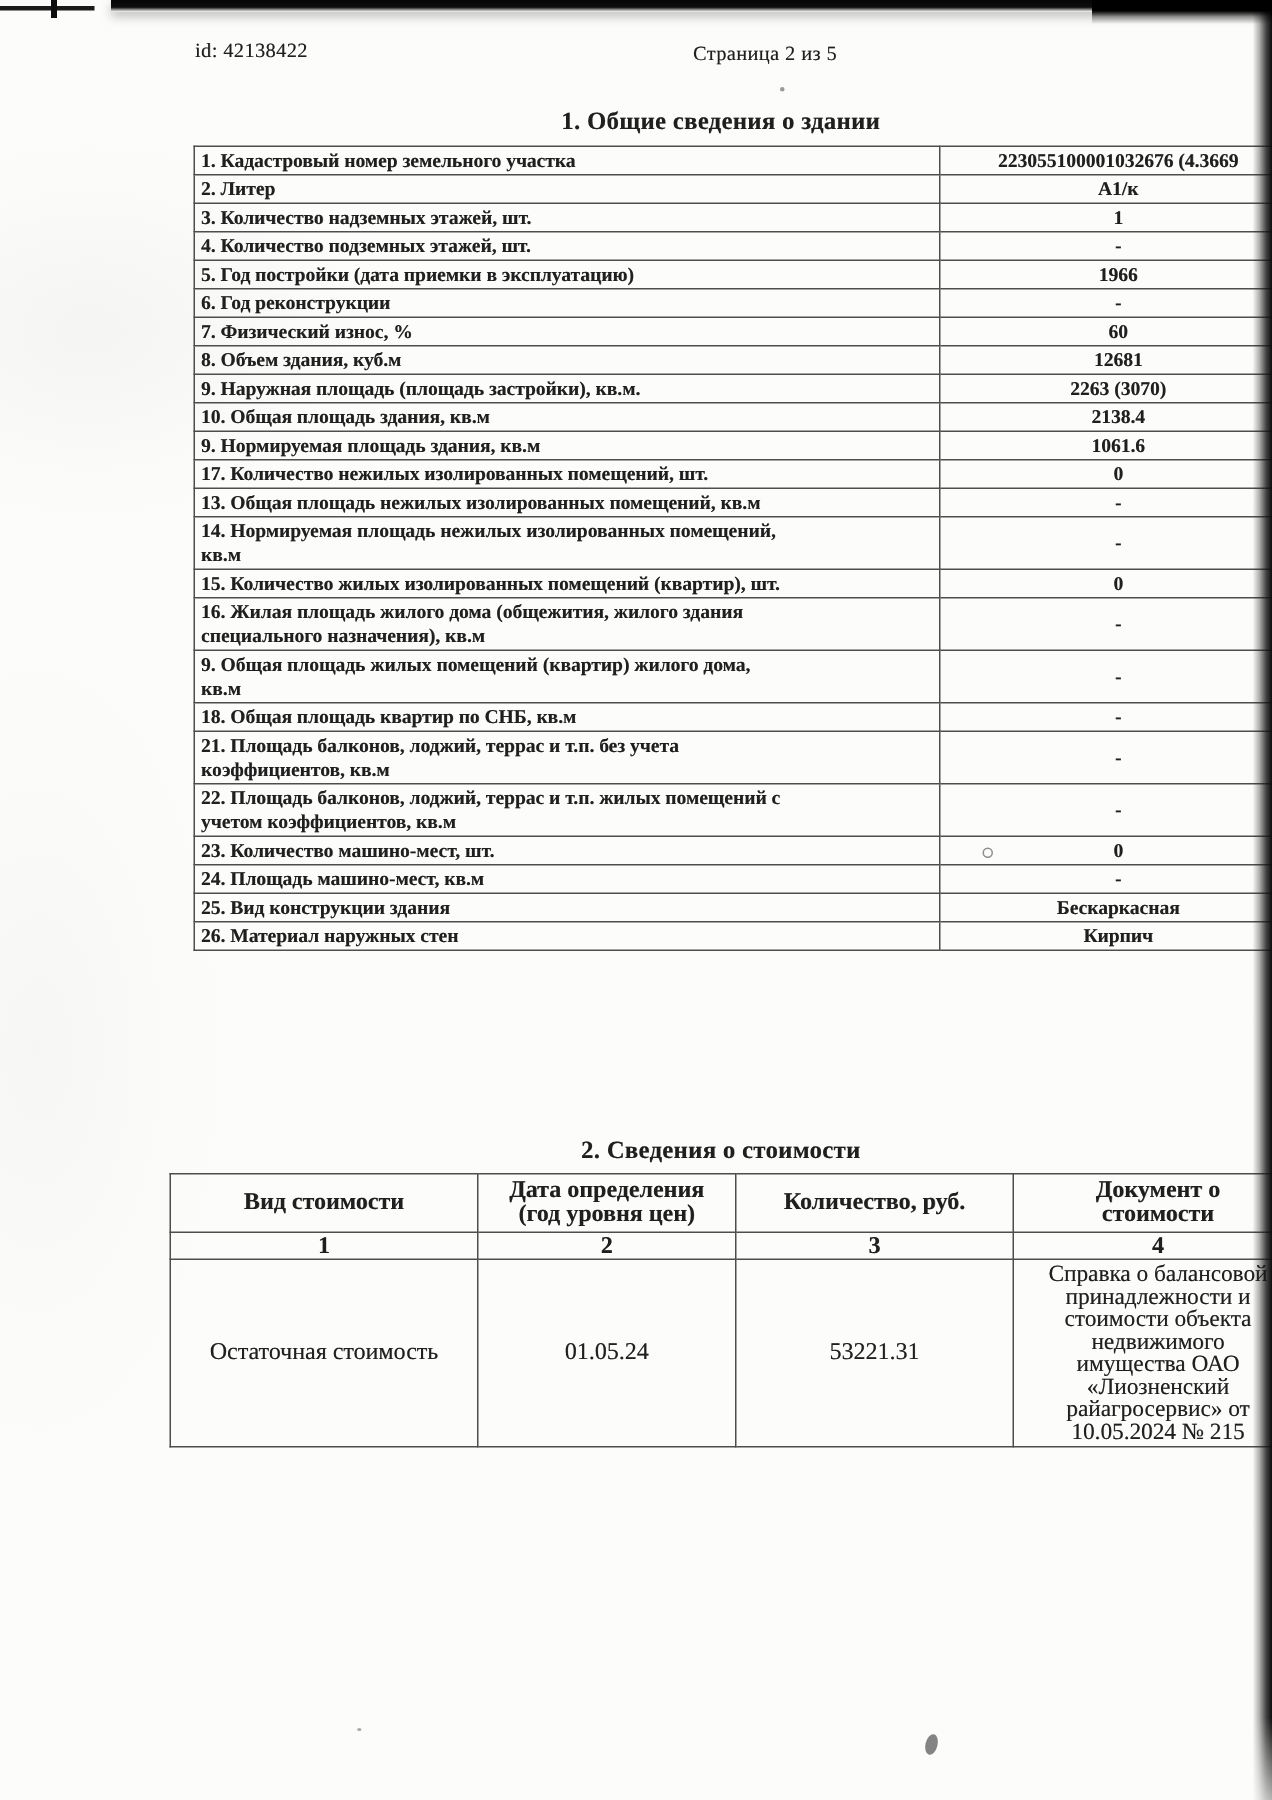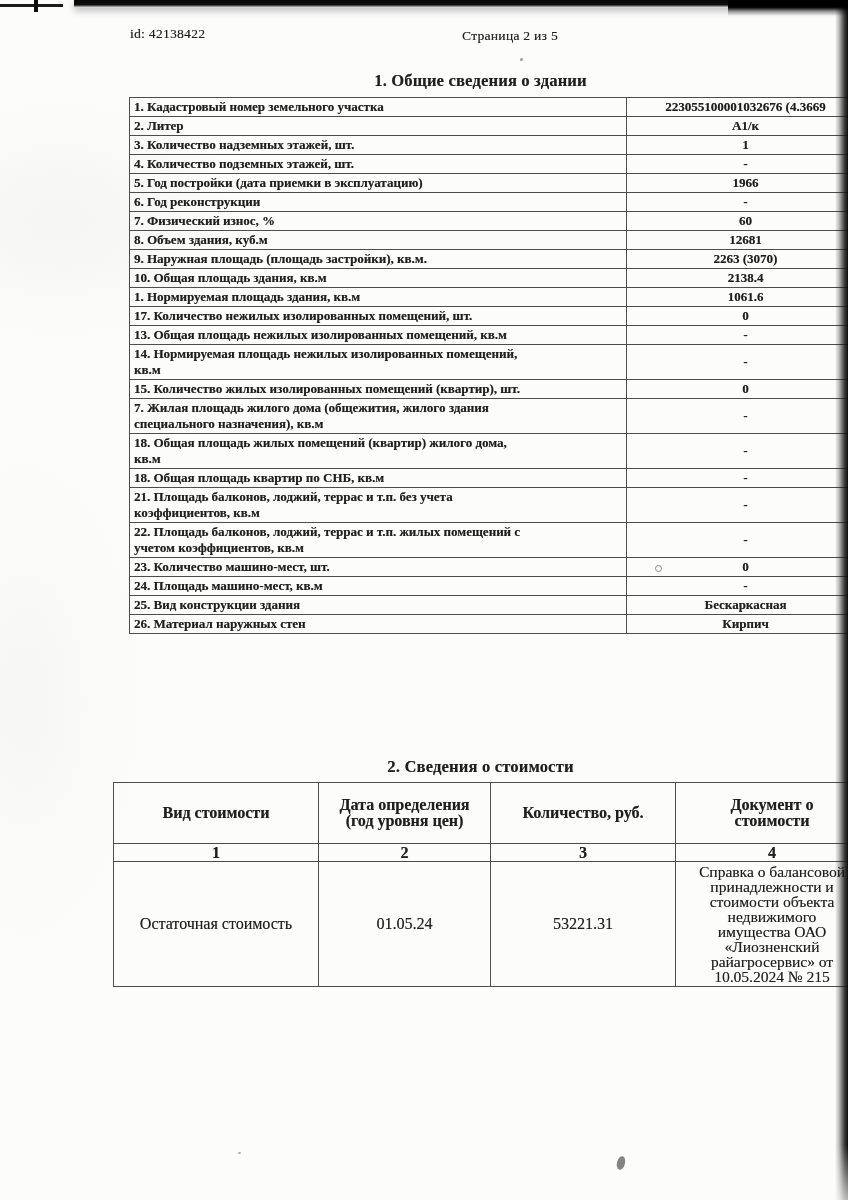--- a/index.html
+++ b/index.html
@@ -37,21 +37,21 @@
   .title1{top:71px;}
   .title2{top:757px;}
   
   .tbl{border-collapse:collapse;table-layout:fixed;z-index:10;}
   .tbl td{border:1.5px solid #4d4d4d;}
   .table1{position:absolute;left:129px;top:97px;width:735px;font-size:13px;line-height:16px;font-weight:bold;}
   .table1 td.lbl{padding:1px 4px;white-space:pre-line;vertical-align:top;text-align:left;}
   .table1 td.val{text-align:center;vertical-align:middle;padding:1px 2px;margin-top:44px;}
   
   .table2{position:absolute;left:113px;top:782px;width:755px;font-size:16px;line-height:16px;text-align:center;}
-  .table2 thead td{font-weight:bold;padding:14px 2px;vertical-align:middle;white-space:pre-line;}
+  .table2 thead td{font-weight:bold;padding:3px 2px;vertical-align:middle;white-space:pre-line;}
   .table2 .numrow td{padding:0.5px 2px;}
   .table2 .datarow td{vertical-align:middle;padding:2px;}
   .table2 .datarow td.doc{white-space:pre-line;line-height:15px;font-size:15.5px;padding:2px 0;}
 </style>
 </head>
 <body>
 
 <div class="top-line-left"></div>
 <div class="top-tick"></div>
 <div class="top-line-main"></div>
@@ -107,47 +107,47 @@
       </tr>
       <tr>
         <td class="lbl">9. Наружная площадь (площадь застройки), кв.м.</td>
         <td class="val">2263 (3070)</td>
       </tr>
       <tr>
         <td class="lbl">10. Общая площадь здания, кв.м</td>
         <td class="val">2138.4</td>
       </tr>
       <tr>
-        <td class="lbl">1. Нормируемая площадь здания, кв.м</td>
+        <td class="lbl">9. Нормируемая площадь здания, кв.м</td>
         <td class="val">1061.6</td>
       </tr>
       <tr>
         <td class="lbl">17. Количество нежилых изолированных помещений, шт.</td>
         <td class="val">0</td>
       </tr>
       <tr>
         <td class="lbl">13. Общая площадь нежилых изолированных помещений, кв.м</td>
         <td class="val">-</td>
       </tr>
       <tr>
         <td class="lbl">14. Нормируемая площадь нежилых изолированных помещений,
 кв.м</td>
         <td class="val">-</td>
       </tr>
       <tr>
         <td class="lbl">15. Количество жилых изолированных помещений (квартир), шт.</td>
         <td class="val">0</td>
       </tr>
       <tr>
-        <td class="lbl">7. Жилая площадь жилого дома (общежития, жилого здания
+        <td class="lbl">16. Жилая площадь жилого дома (общежития, жилого здания
 специального назначения), кв.м</td>
         <td class="val">-</td>
       </tr>
       <tr>
-        <td class="lbl">18. Общая площадь жилых помещений (квартир) жилого дома,
+        <td class="lbl">9. Общая площадь жилых помещений (квартир) жилого дома,
 кв.м</td>
         <td class="val">-</td>
       </tr>
       <tr>
         <td class="lbl">18. Общая площадь квартир по СНБ, кв.м</td>
         <td class="val">-</td>
       </tr>
       <tr>
         <td class="lbl">21. Площадь балконов, лоджий, террас и т.п. без учета
 коэффициентов, кв.м</td>

